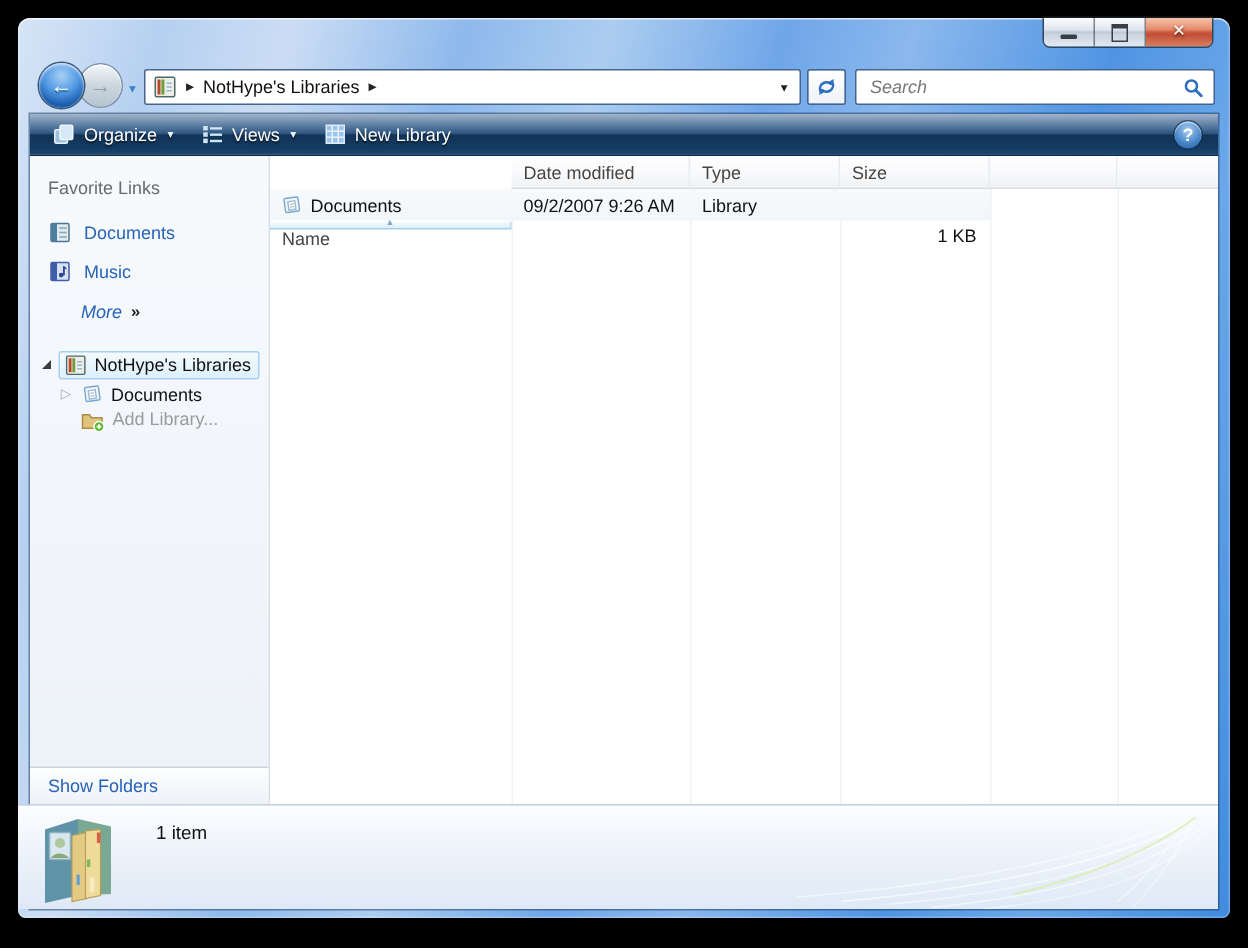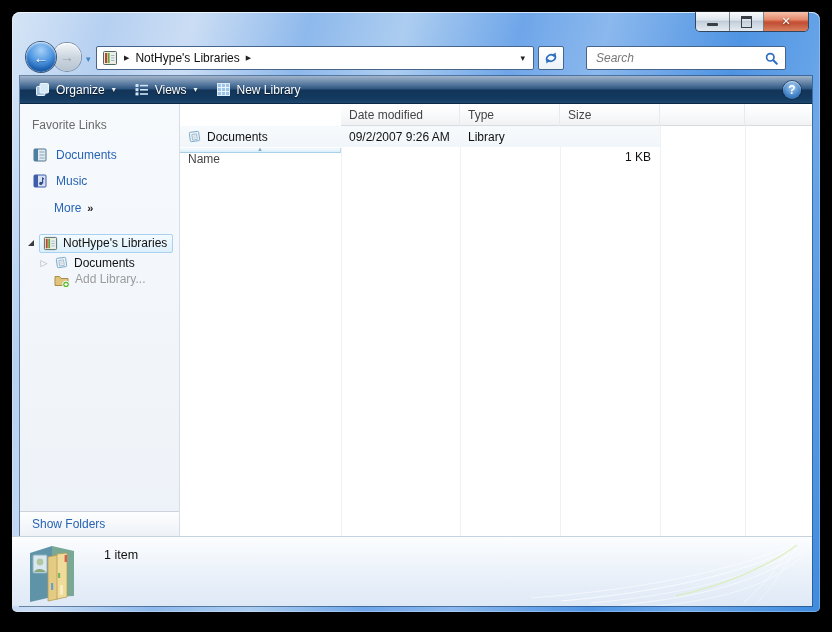--- a/index.html
+++ b/index.html
@@ -48,23 +48,23 @@
   }
   .crumb-arrow{font-size:7px;color:#222;margin:0 6px;}
   .crumb-label{font-size:12px;color:#111;}
   .addr-dropdown{margin-left:auto;font-size:9px;color:#222;padding:0 3px;}
   .refresh-btn{
     position:absolute;left:526px;top:34px;width:26px;height:24px;box-sizing:border-box;
     background:linear-gradient(#ffffff,#eef3f8);border:1px solid #47658a;border-radius:2px;
     display:flex;align-items:center;justify-content:center;z-index:2;
   }
   .search-box{
-    position:absolute;left:558px;top:34px;width:200px;height:24px;box-sizing:border-box;
+    position:absolute;left:558px;top:34px;width:240px;height:24px;box-sizing:border-box;
     background:#fff;border:1px solid #47658a;border-radius:2px;
-    display:flex;align-items:center;padding:0 7px;z-index:2;margin-left:16px;
+    display:flex;align-items:center;padding:0 7px;z-index:2;
   }
   .search-input{flex:1;border:none;outline:none;background:transparent;font-family:"Liberation Sans",sans-serif;font-size:12px;font-style:italic;color:#333;}
   .search-input::placeholder{color:#777;font-style:italic;}
   
   .content-edge{position:absolute;left:7px;right:7px;top:63px;bottom:5px;border:1px solid rgba(25,60,100,.55);z-index:1;}
   
   .toolbar{
     position:absolute;left:8px;right:8px;top:64px;height:28px;box-sizing:border-box;z-index:2;
     background:linear-gradient(#a2b4ca 0%,#5d7ea3 28%,#2e5681 48%,#123457 52%,#143a60 84%,#1d4770 100%);
     border-bottom:1px solid #0b2844;
@@ -81,21 +81,21 @@
   
   .main{position:absolute;left:8px;right:8px;top:92px;bottom:75px;background:#fff;display:flex;z-index:2;}
   .sidebar{
     width:160px;box-sizing:border-box;position:relative;flex:none;
     background:linear-gradient(#f7fafd,#edf2f8);border-right:1px solid #d9dee6;
     padding-top:12px;font-size:12px;
   }
   .fav-header{color:#6a6a6a;padding:2px 0 10px 12px;}
   .fav-item{display:flex;align-items:center;gap:8px;padding:5px 0 5px 12px;color:#2663b5;cursor:default;}
   .more-row{display:flex;align-items:center;gap:6px;padding:7px 0 6px 34px;cursor:default;}
-  .more-label{color:#2663b5;}
+  .more-label{color:#2663b5;font-style:italic;}
   .more-chevron{color:#1c1c1c;font-size:11px;font-weight:bold;}
   .tree{margin-top:12px;}
   .tree-root-row{display:flex;align-items:center;height:20px;padding-left:8px;}
   .exp-open{width:0;height:0;border-left:6px solid transparent;border-bottom:6px solid #3c3c3c;margin-right:2px;}
   .tree-root-box{
     display:flex;align-items:center;gap:5px;margin-left:3px;padding:1px 5px 1px 3px;
     border:1px solid #a9d1ef;border-radius:2px;color:#111;
     background:linear-gradient(#f4fbff,#dcf0fc);
   }
   .tree-child-row{display:flex;align-items:center;gap:5px;height:19px;padding-left:19px;color:#111;cursor:default;}

